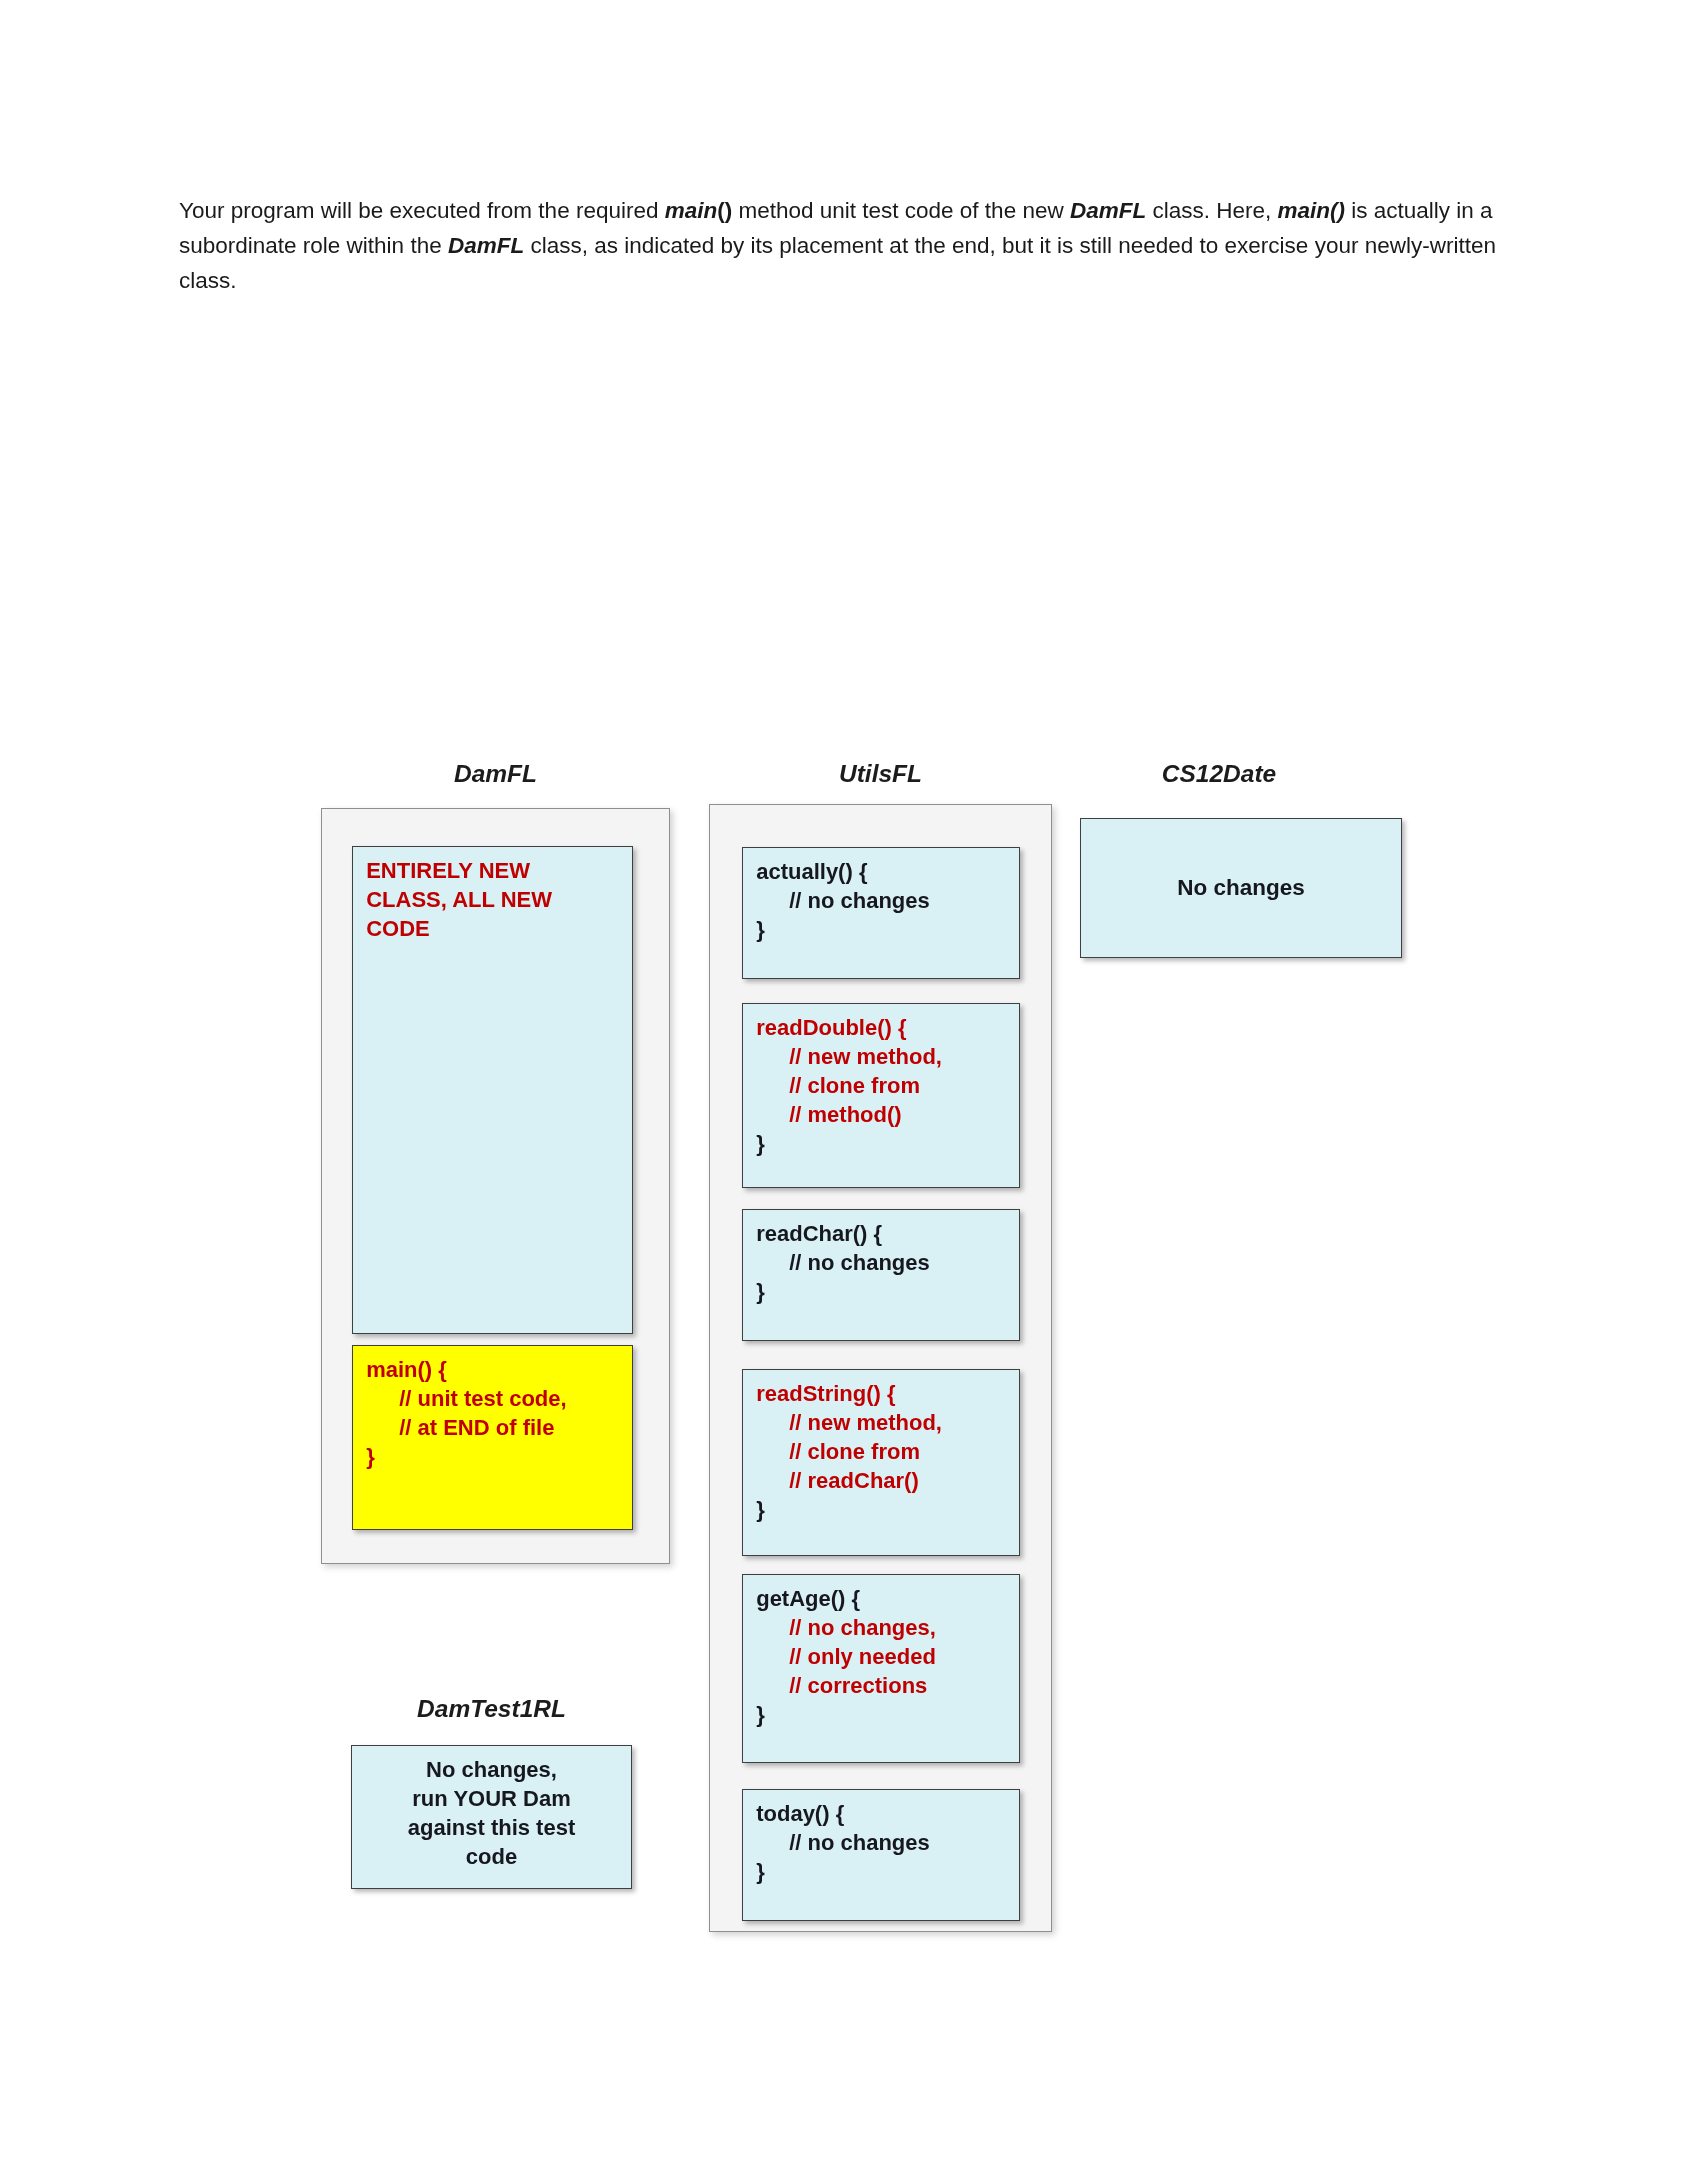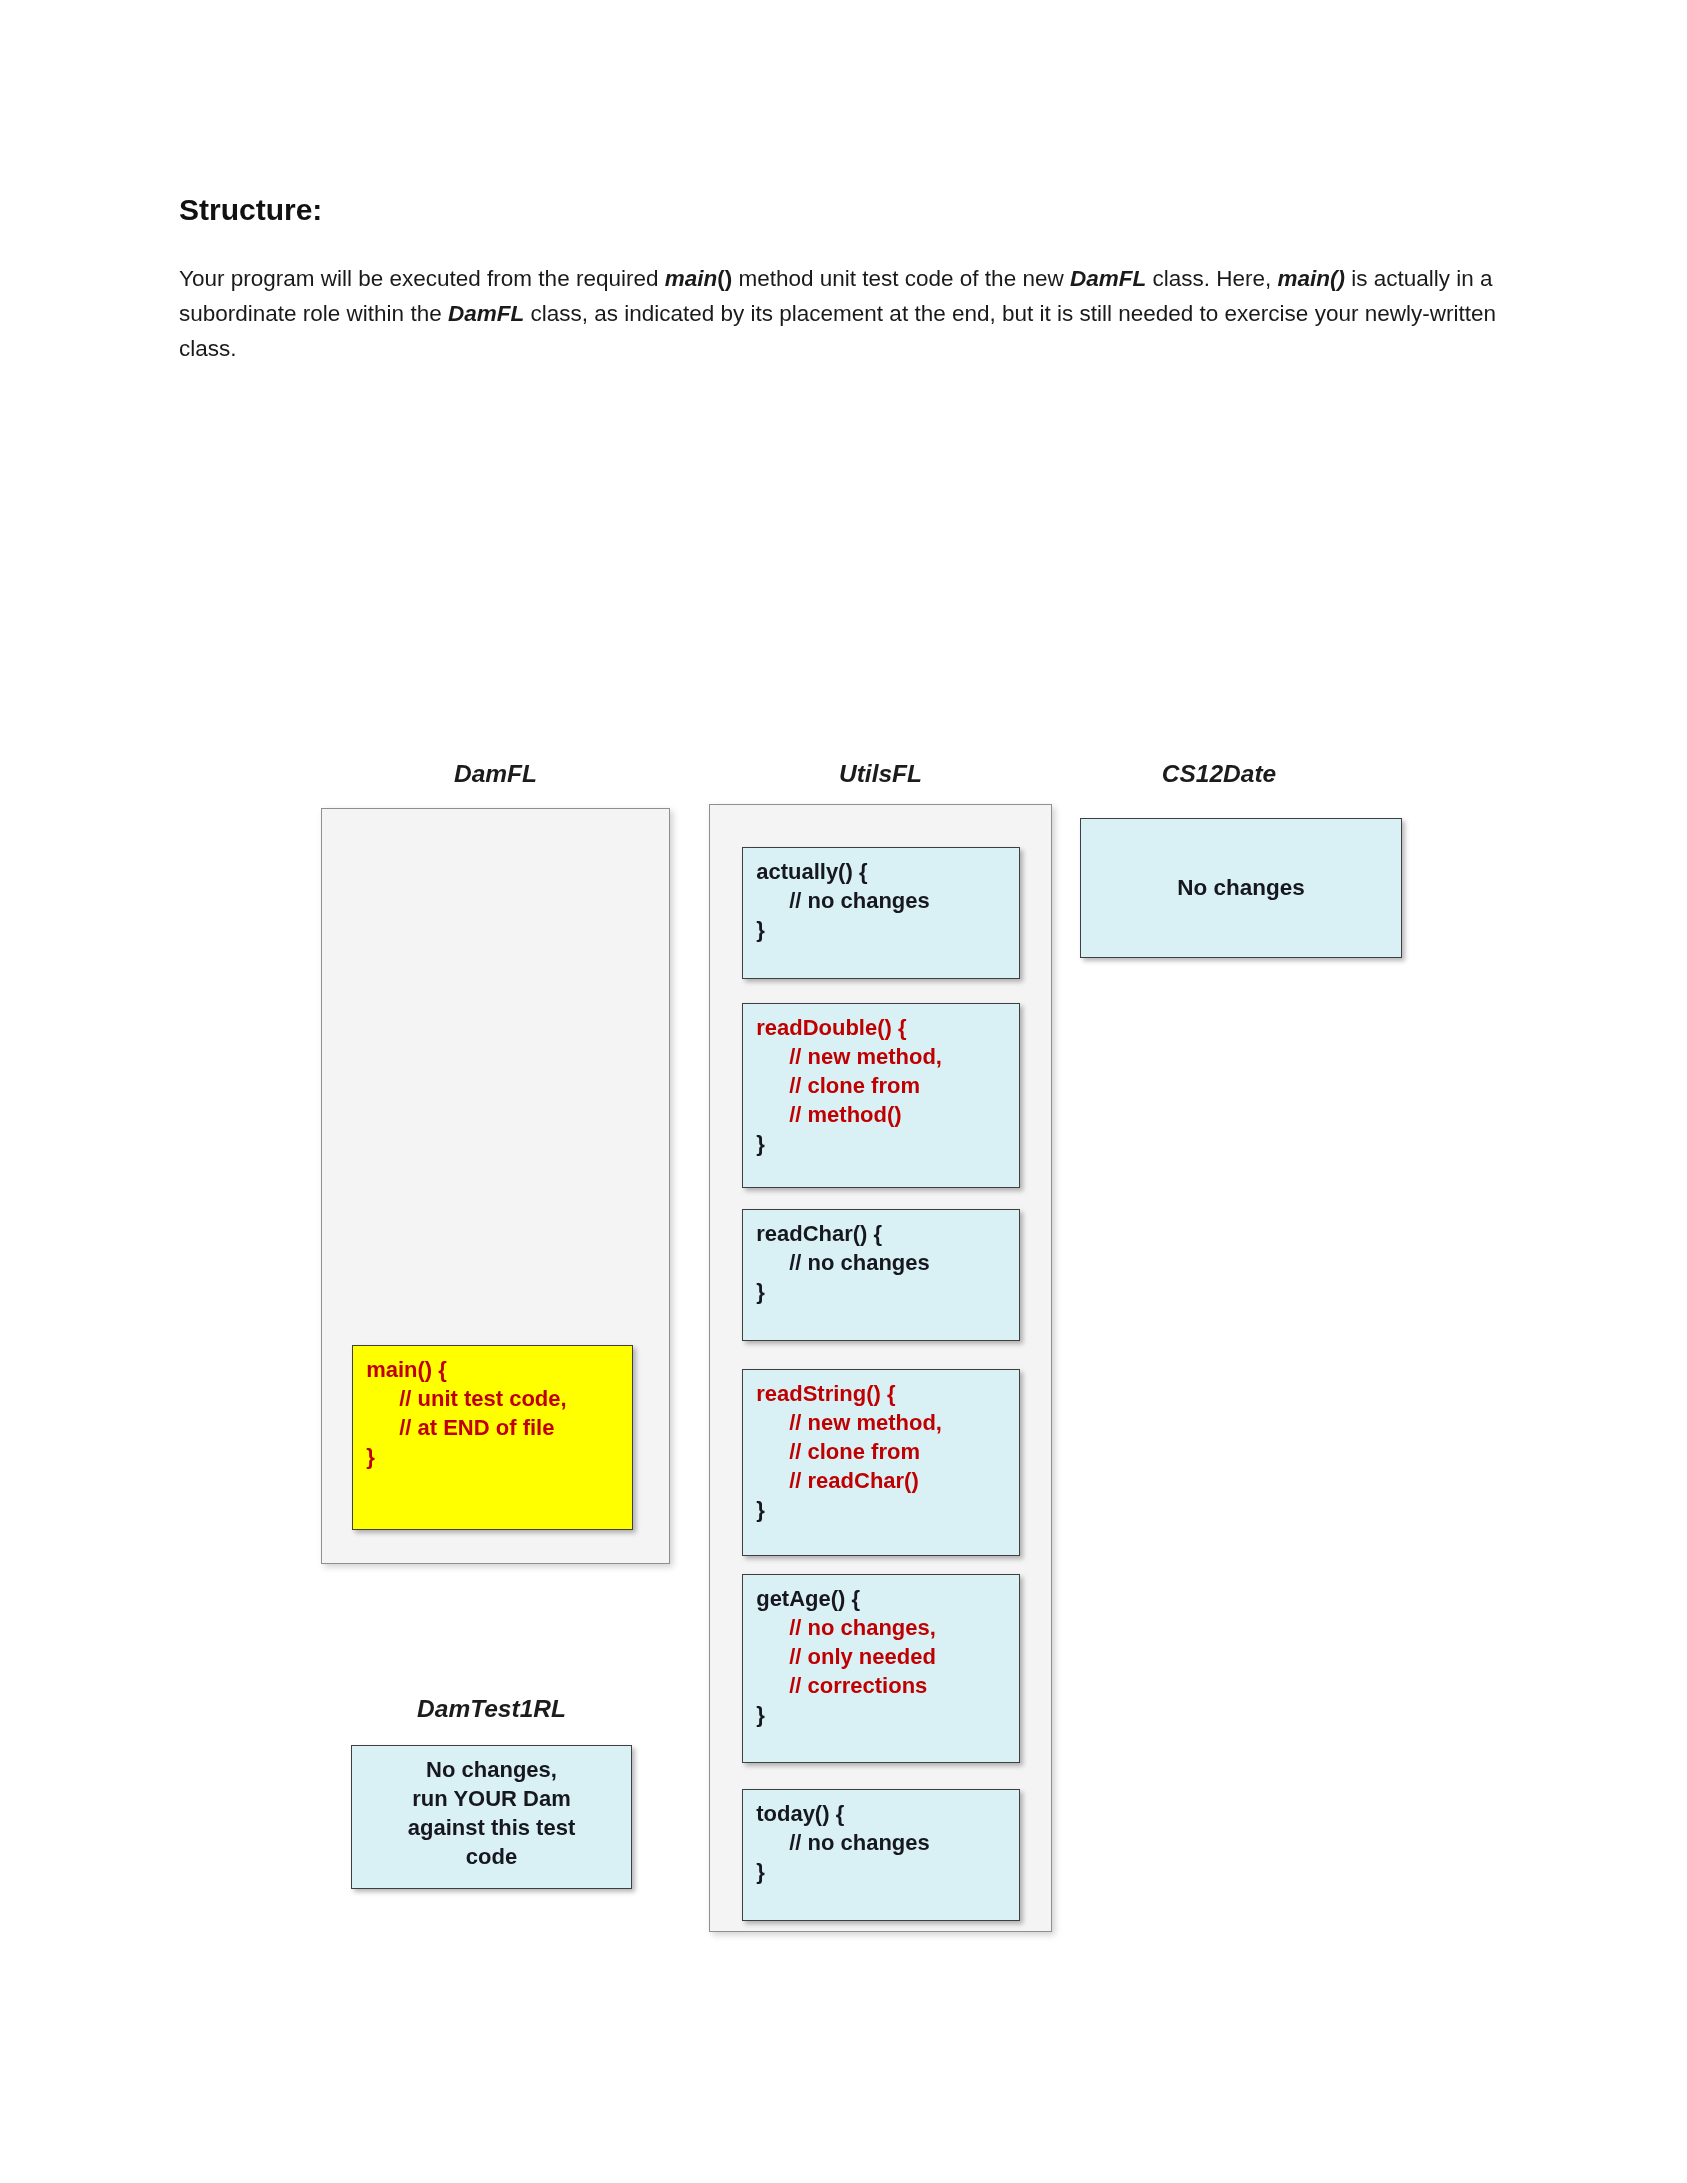--- a/index.html
+++ b/index.html
@@ -77,31 +77,35 @@
   .line.ind { padding-left: 33px; }
   .c-red  { color: #c00000; }
   .c-dark { color: #17171f; }
 </style>
 </head>
 <body>
 
 <div class="page">
 
   <div class="content">
-    <h1 class="heading">Structure:</h1>
     <p class="para"><span>Your program will be </span><span class="u">executed</span><span> from the required </span><span class="bi">main</span><span class="b">()</span><span> method unit test code of the new </span><span class="bi">DamFL</span><span> class. Here, </span><span class="bi">main()</span><span> is actually in a subordinate role within the </span><span class="bi">DamFL</span><span> class, as indicated by its placement at the end, but it is still needed to </span><span class="u">exercise</span><span> your newly-written class.</span></p>
   </div>
 
   <div>
 
     <div class="col-title" id="damfl-title">DamFL</div>
     <div class="col-title" id="utilsfl-title">UtilsFL</div>
     <div class="col-title" id="cs12date-title">CS12Date</div>
 
     <div class="outer-box" id="damfl-outer">
+      <div class="cyan-box" id="damfl-new">
+          <div class="line c-red">ENTIRELY NEW</div>
+          <div class="line c-red">CLASS, ALL NEW</div>
+          <div class="line c-red">CODE</div>
+        </div>
       <div class="yellow-box" id="damfl-main">
           <div class="line c-red">main() {</div>
           <div class="line c-red ind">// unit test code,</div>
           <div class="line c-red ind">// at END of file</div>
           <div class="line c-red">}</div>
         </div>
     </div>
 
     <div class="outer-box" id="utils-outer">
       <div class="cyan-box m-box" id="ub0">

